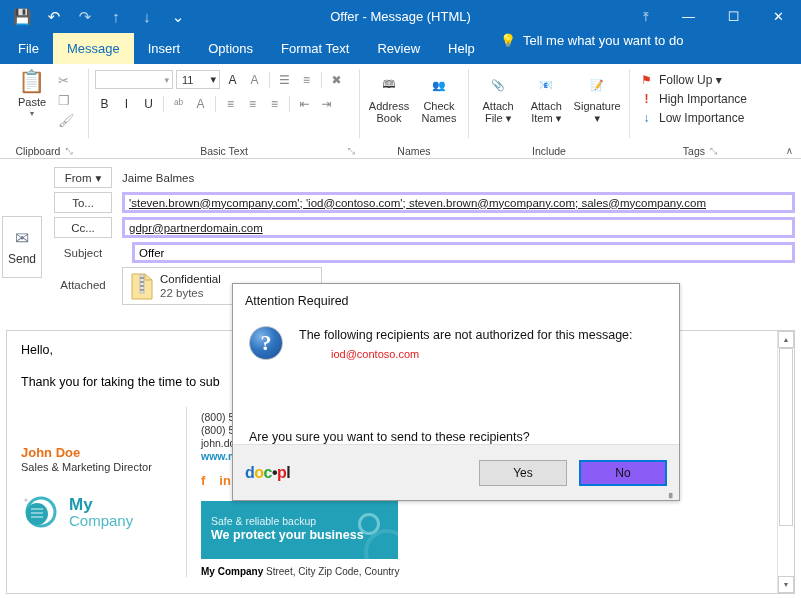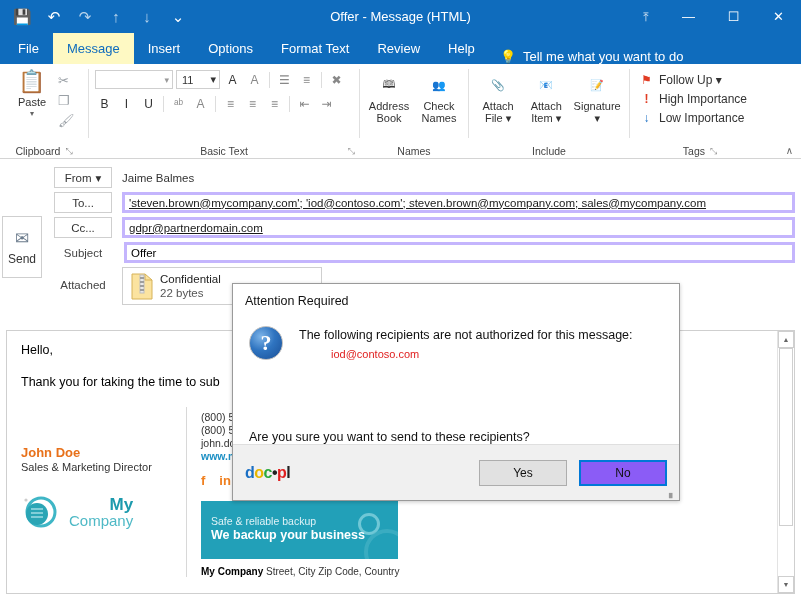--- a/index.html
+++ b/index.html
@@ -32,21 +32,21 @@
   }
   .winctl { position:absolute; right:0; top:0; height:33px; display:flex; }
   .winctl div {
     width:45px; height:33px; display:flex; align-items:center; justify-content:center;
     color:#ffffff; font-size:13px;
   }
   .winctl div.ribbondisp { color:#cfe0f1; font-size:12px; width:40px; }
 
   
   .tabstrip {
-    height:31px; background:#0f6cbd; display:flex; align-items:flex-end;
+    height:31px; background:#0f6cbd; display:flex; align-items:flex-start;
     padding-left:4px; position:relative;
   }
   .tab {
     padding:0 14px; display:flex; align-items:center;
     color:#ffffff; font-size:13px; height:31px;
   }
   .tab.active { background:#fef9c3; color:#0f6cbd; }
   .tellme { display:flex; align-items:center; gap:6px; padding:0 12px; color:#fff; font-size:13px; }
   .bulb { font-size:13px; }
 
@@ -151,21 +151,21 @@
   }
   .bodyinner { position:absolute; left:0; top:0; right:18px; bottom:0; padding:12px 14px; }
   .btext { font-size:12.5px; color:#000; }
   .btext p { margin:0 0 18px 0; }
 
   
   .sig { display:flex; margin-top:6px; }
   .sigleft { width:165px; padding-top:38px; }
   .signame { color:#e8711a; font-weight:bold; font-size:13px; }
   .sigtitle { color:#333; font-size:11px; margin-top:1px; }
-  .siglogo { display:flex; align-items:center; gap:4px; margin-top:22px;text-align:right; }
+  .siglogo { display:flex; align-items:center; gap:4px; margin-top:22px; }
   .sigdiv { width:1px; background:#d8d8d8; margin:0 14px 0 0; }
   .sigright { flex:1; padding-top:4px; }
   .sigcontact { font-size:10.5px; color:#333; line-height:13px; }
   .sigcontact .web { color:#1b8fc4; font-weight:bold; }
   .socials { display:flex; gap:14px; margin-top:10px; color:#f08020; font-size:13px; font-weight:bold; }
   .banner {
     width:197px; height:58px; margin-top:10px; background:#22a0b8;
     position:relative; overflow:hidden;
   }
   .banner .btxt1 { position:absolute; left:10px; top:14px; color:#dff2f6; font-size:10.5px; }
@@ -424,21 +424,21 @@
           </div>
         </div>
         <div class="hrow">
           <div class="fieldbtn">Cc...</div>
           <div class="fieldbox" style="margin-left:10px">
             <span class="reclink">gdpr@partnerdomain.com</span>
           </div>
         </div>
         <div class="hrow">
           <div class="fieldlabel">Subject</div>
-          <div class="fieldbox" style="margin-left:12px">
+          <div class="fieldbox" style="margin-left:20px">
             <span>Offer</span>
           </div>
         </div>
         <div class="hrow" style="align-items:flex-start">
           <div class="fieldlabel" style="padding-top:12px">Attached</div>
           <div class="attbox" style="margin-left:10px">
             <div class="attchip">
               <span class="zipicon">
                 <svg width="22" height="27" viewBox="0 0 22 27">
                   <path d="M1 1 h13 l7 6 v19 h-20 z" fill="#fbe3a0" stroke="#d6b259"></path>
@@ -497,21 +497,21 @@
             <span>in</span>
             <span>🐦</span>
             <span>▶</span>
             <span>▣</span>
             <span>℘</span>
           </div>
           <div class="banner">
             <div class="ring"></div>
             <div class="ring2"></div>
             <div class="btxt1">Safe &amp; reliable backup</div>
-            <div class="btxt2">We backup your business</div>
+            <div class="btxt2">We protect your business</div>
           </div>
           <div class="footline">
             <b>My Company</b><span> Street, City Zip Code, Country</span>
           </div>
         </div>
       </div>
     </div>
     <div class="sbar">
       <div class="sarrow">▲</div>
       <div class="strack">

